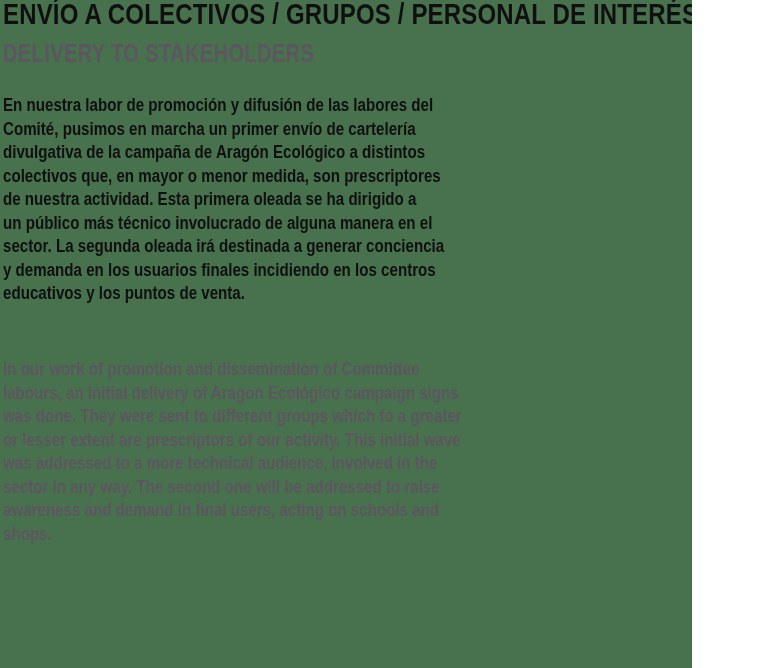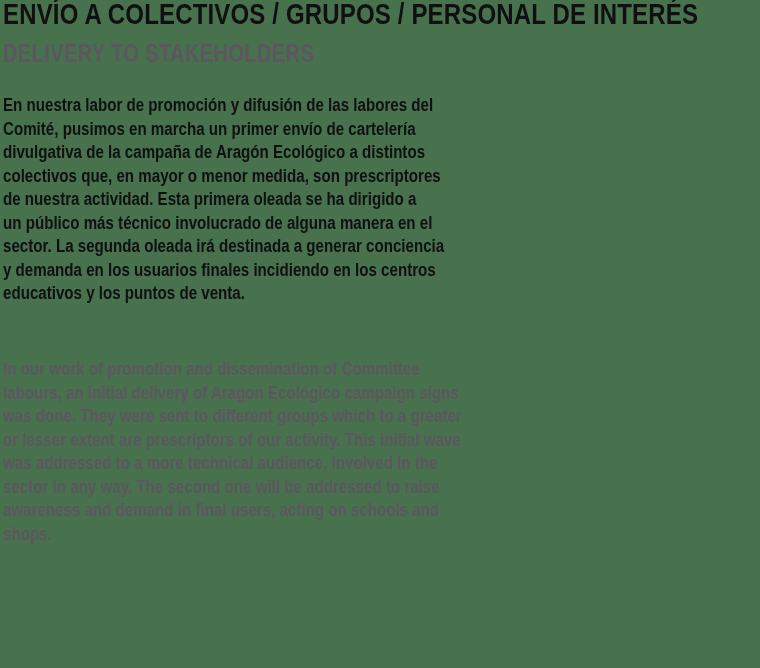--- a/index.html
+++ b/index.html
@@ -1,21 +1,21 @@
 <!DOCTYPE html>
 <html lang="es" style="--page-bg: #48714E;"><head>
 <meta charset="utf-8">
 <style>
   html, body {
     margin: 0;
     padding: 0;
   }
   .page {
     position: relative;
-    width: 760px;
+    width: 692px;
     height: 668px;
     overflow: hidden;
     background: var(--page-bg, #48714E);
     font-family: "Liberation Sans", sans-serif;
   }
   .title {
     position: absolute;
     left: 3px;
     top: -1px;
     margin: 0;

